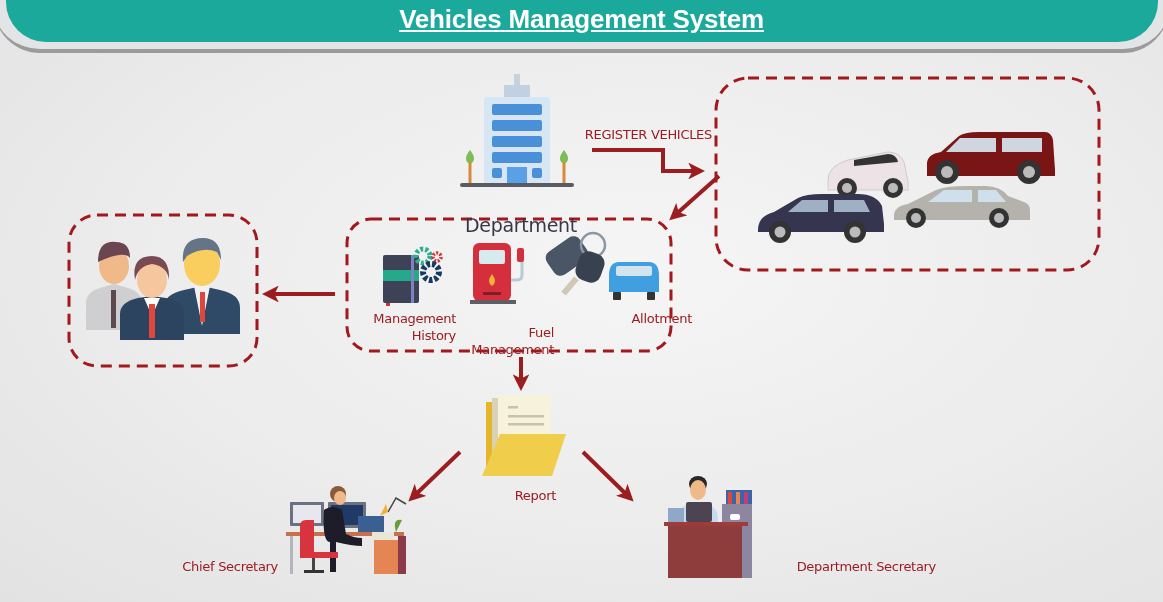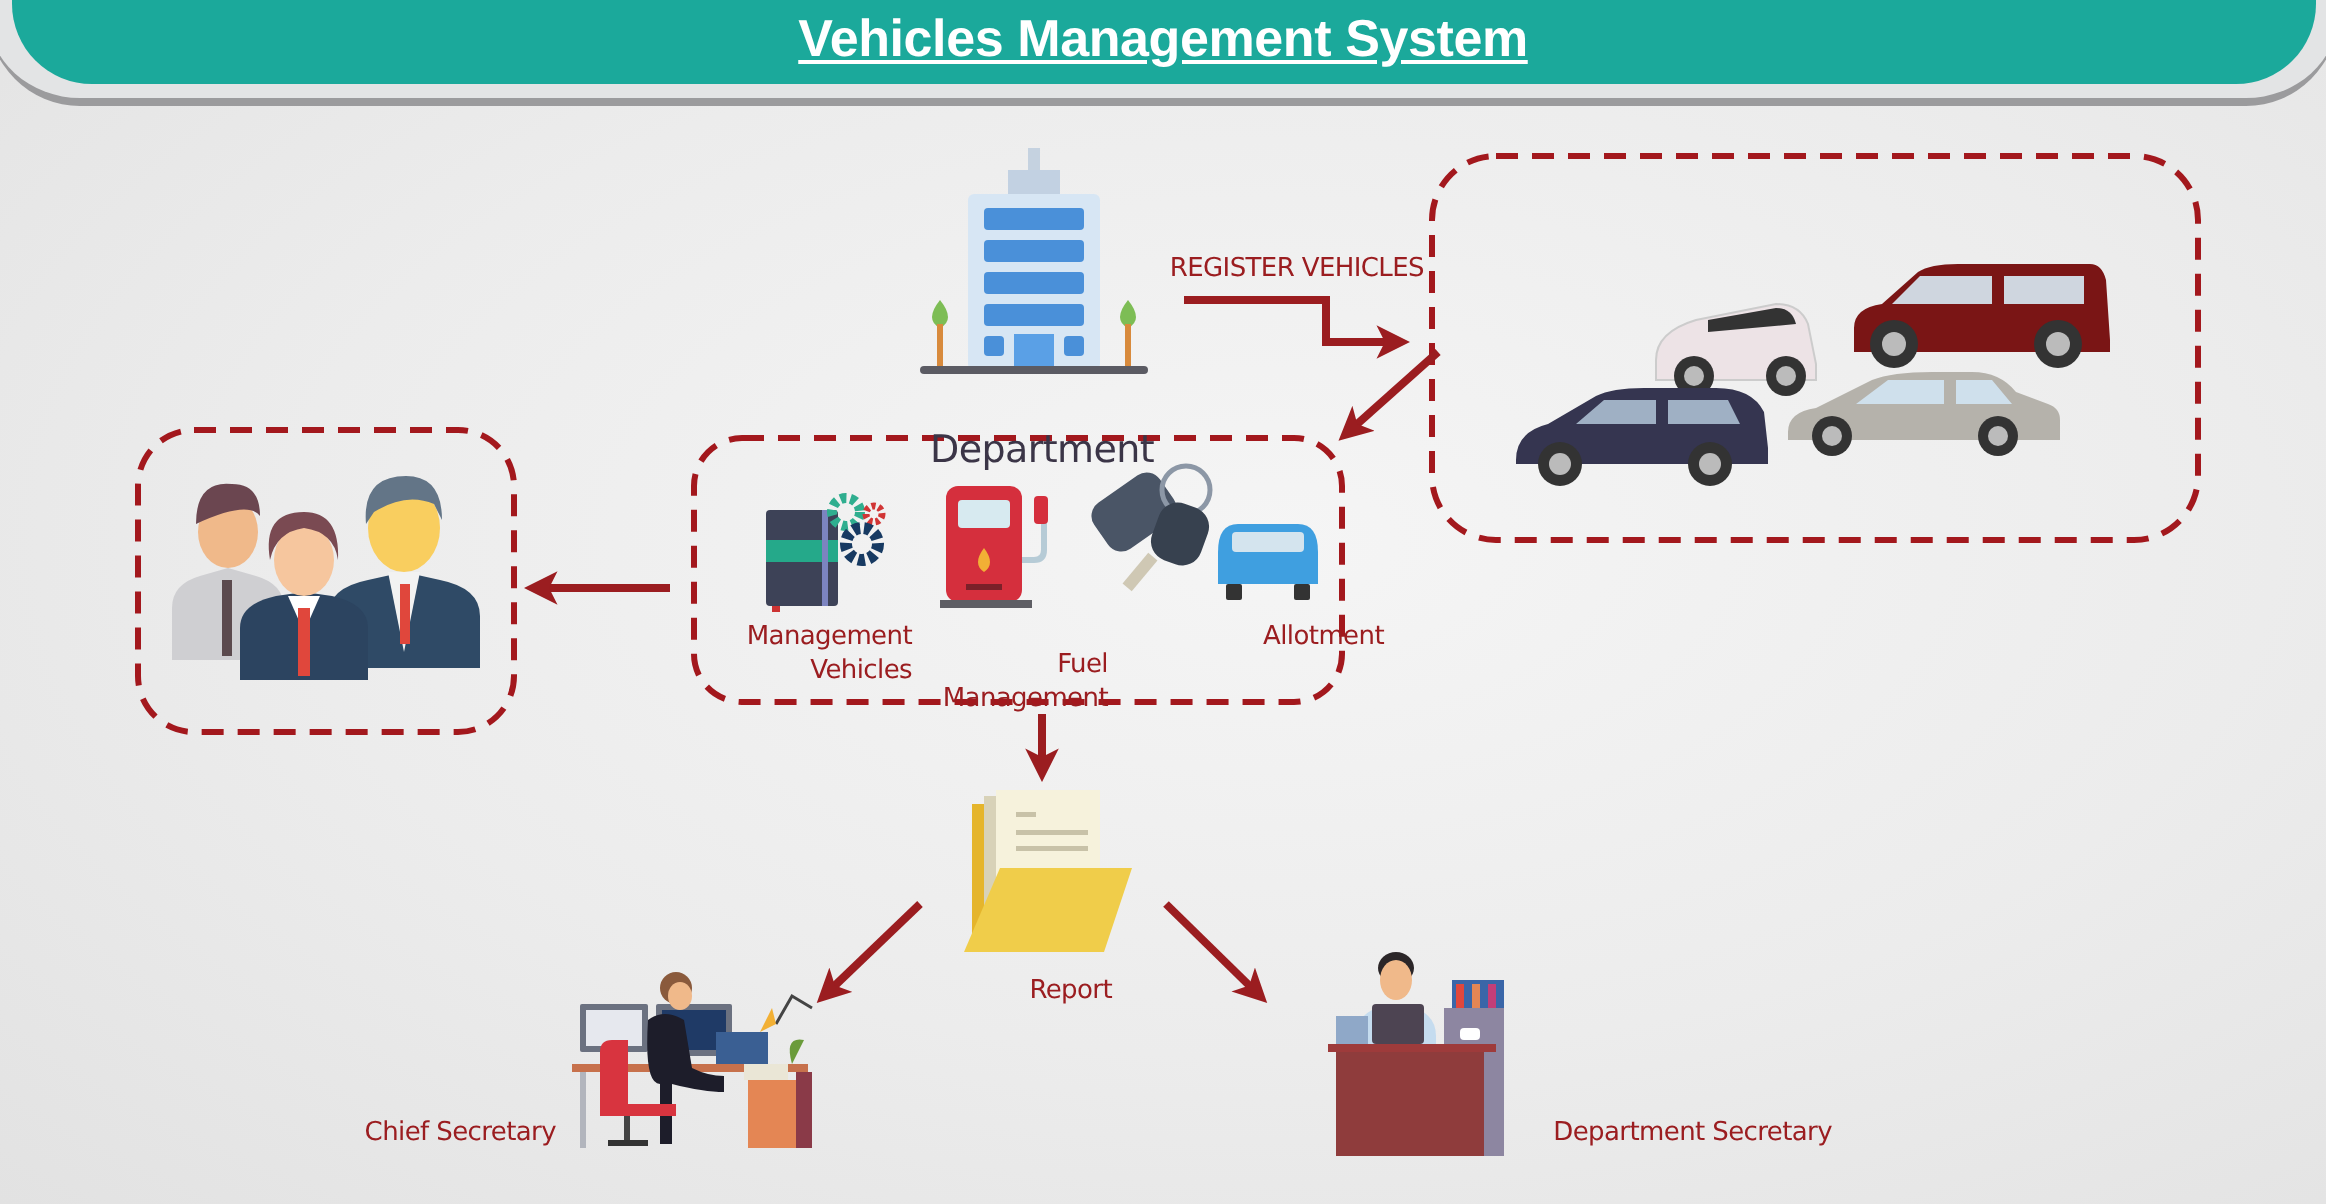--- a/index.html
+++ b/index.html
@@ -139,21 +139,21 @@
   <circle cx="50" cy="17" r="12" fill="none" stroke="#8c97a6" stroke-width="2.5"></circle>
   <rect x="34" y="24" width="26" height="30" rx="10" transform="rotate(20 47 39)" fill="#37414f"></rect>
   <rect x="24" y="48" width="6" height="20" transform="rotate(40 27 58)" fill="#cfc8b4"></rect>
   <path d="M66 48 q0-14 10-14 h30 q10 0 10 14 v16 H66z" fill="#3f9fe0"></path>
   <rect x="73" y="38" width="36" height="10" rx="2" fill="#d4e4ee"></rect>
   <rect x="70" y="64" width="8" height="8" rx="1" fill="#333"></rect>
   <rect x="104" y="64" width="8" height="8" rx="1" fill="#333"></rect>
 </svg>
 <div class="label small" style="left:352px;top:310px;width:104px;">
   <div>Management</div>
-  <div>Vehicles</div>
+  <div>History</div>
 </div>
 <div class="label small" style="left:446px;top:310px;width:108px;margin-top:14px;">
   <div>Fuel</div>
   <div>Management</div>
 </div>
 <div class="label small" style="left:596px;top:310px;width:96px;">
   <div>Allotment</div>
 </div>
 
 <svg style="left:82px;top:234px" width="164" height="108" viewBox="0 0 164 108">
@@ -218,13 +218,13 @@
   <rect x="82" y="18" width="4" height="12" fill="#c33e78"></rect>
   <ellipse cx="36" cy="10" rx="9" ry="8" fill="#2b2628"></ellipse>
   <ellipse cx="36" cy="16" rx="8" ry="10" fill="#f0b98a"></ellipse>
   <path d="M16 44 q0 -14 20 -16 q20 2 20 16 v6 h-40z" fill="#c5dcef"></path>
   <rect x="24" y="28" width="26" height="20" rx="2" fill="#4d4452"></rect>
   <rect x="6" y="34" width="16" height="14" fill="#8fa8c8"></rect>
   <rect x="2" y="48" width="84" height="4" fill="#9e3b3b"></rect>
   <rect x="6" y="52" width="74" height="52" fill="#8f3c3c"></rect>
   <rect x="68" y="40" width="10" height="6" rx="2" fill="#fff"></rect>
 </svg>
-<div class="label small" style="left:742px;top:558px;width:174px;">Department  Secretary</div>
+<div class="label small" style="left:762px;top:558px;width:174px;">Department  Secretary</div>
 
 </body></html>

